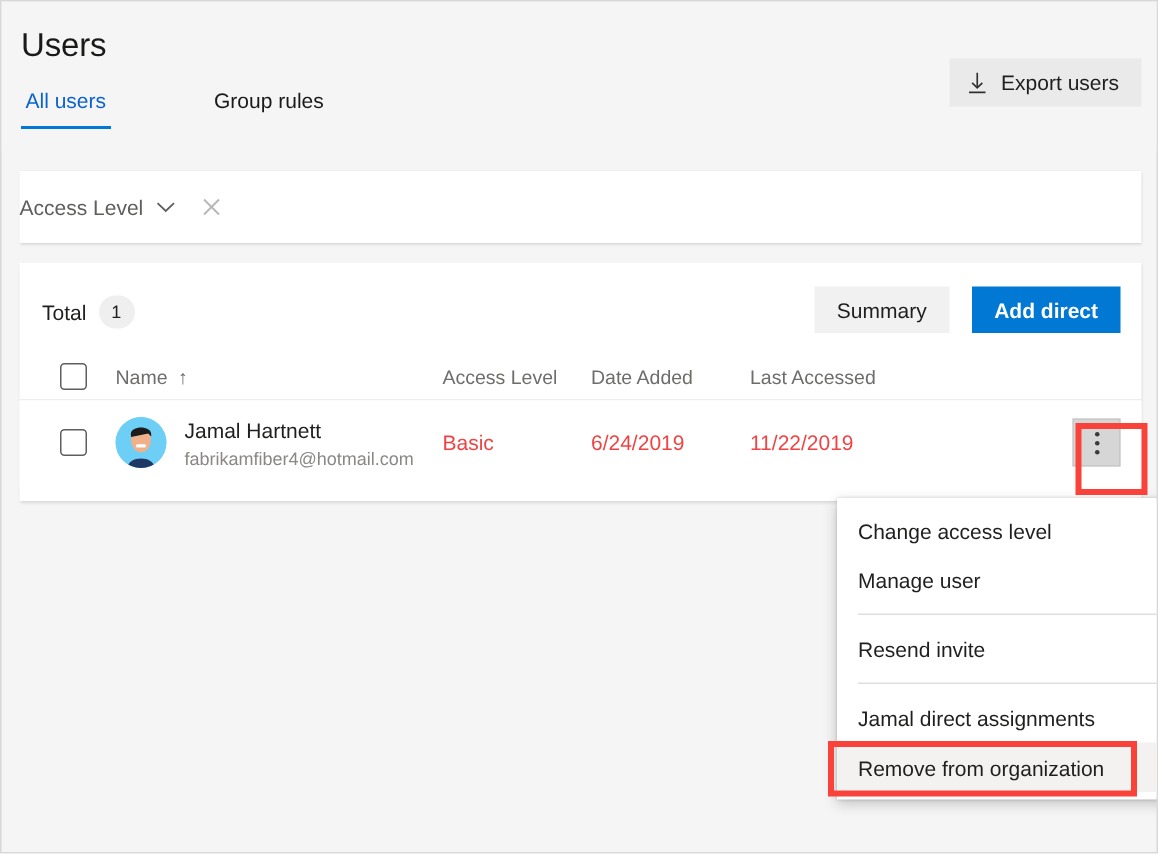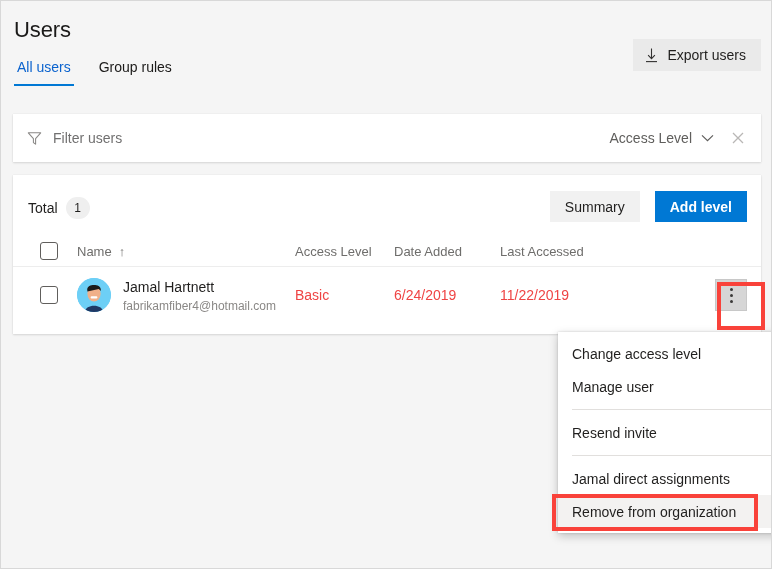--- a/index.html
+++ b/index.html
@@ -35,20 +35,21 @@
     font-size: 22px;
     font-weight: 400;
     color: #1b1a19;
     letter-spacing: -0.1px;
   }
   .tabs {
     position: absolute;
     left: 13px; top: 58px;
     display: flex;
     align-items: flex-start;
+    gap: 44px;
   }
   .tab {
     position: relative;
     font-size: 14px;
     color: #1b1a19;
     padding: 0 3px 11px 3px;
     margin-right: 22px;
     cursor: pointer;
     white-space: nowrap;
   }
@@ -331,26 +332,20 @@
       <svg class="dl-icon" viewBox="0 0 13 15">
         <path d="M6.5 0.5 L6.5 10.2" stroke="#323130" stroke-width="1.1" fill="none"></path>
         <path d="M3.1 7.2 L6.5 10.6 L9.9 7.2" stroke="#323130" stroke-width="1.1" fill="none"></path>
         <path d="M1 13.6 L12 13.6" stroke="#323130" stroke-width="1.1" fill="none"></path>
       </svg>
       <span>Export users</span>
     </button>
   </div>
 
   <div class="filter-card">
-    <div class="filter-left">
-      <svg class="funnel-icon" viewBox="0 0 15 15">
-        <path d="M1.3 1.8 L13.7 1.8 L8.6 7.6 L8.6 13.2 L6.4 11.6 L6.4 7.6 Z" fill="none" stroke="#8a8886" stroke-width="1.05" stroke-linejoin="round"></path>
-      </svg>
-      <span class="filter-placeholder">Filter users</span>
-    </div>
     <div class="filter-right">
       <div class="access-dd">
         <span>Access Level</span>
         <svg class="chev" viewBox="0 0 13 8">
           <path d="M1 1.4 L6.5 6.6 L12 1.4" fill="none" stroke="#5f5e5c" stroke-width="1.2"></path>
         </svg>
       </div>
       <svg class="close-x" viewBox="0 0 16 16">
         <path d="M3 3 L13 13 M13 3 L3 13" stroke="#b9b7b5" stroke-width="1.3" fill="none"></path>
       </svg>
@@ -359,21 +354,21 @@
 
   <div class="list-card">
 
     <div class="toolbar">
       <div class="total-wrap">
         <span class="total-label">Total</span>
         <span class="total-badge">1</span>
       </div>
       <div class="toolbar-actions">
         <button class="btn-secondary">Summary</button>
-        <button class="btn-primary">Add level</button>
+        <button class="btn-primary">Add direct</button>
       </div>
     </div>
 
     <div class="tbl">
       <div class="tbl-head">
         <div class="cb"></div>
         <div class="th th-name">
           <span>Name</span>
           <span class="sort-arrow">↑</span>
         </div>

